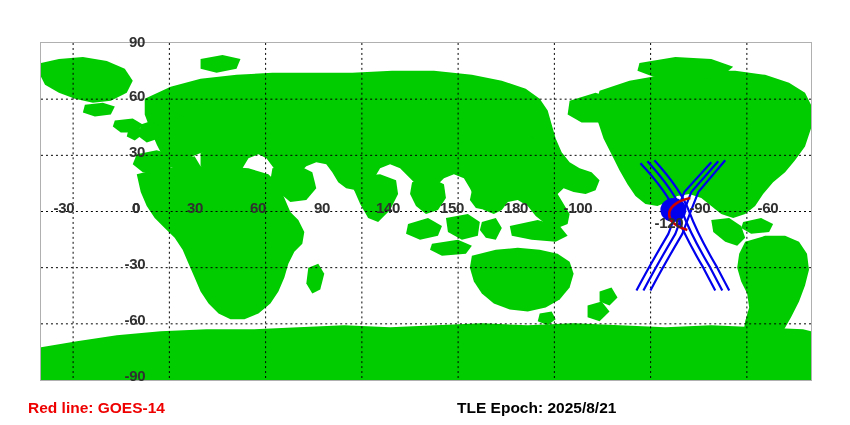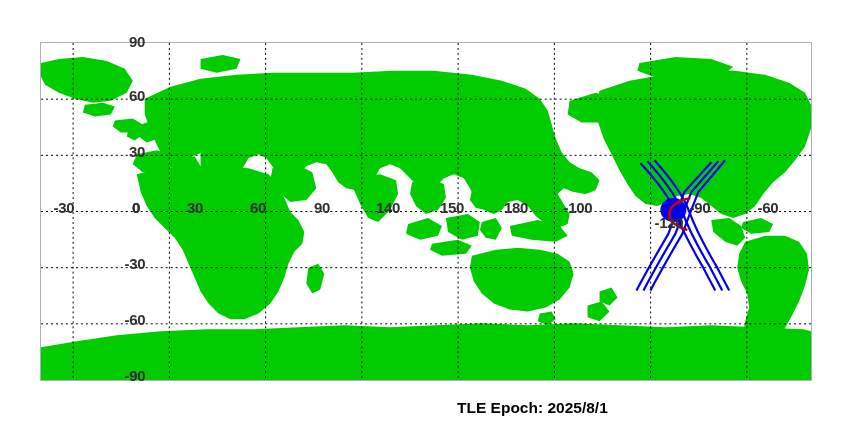--- a/index.html
+++ b/index.html
@@ -230,16 +230,17 @@
     <span class="tick" style="left:137px; top:41px;">90</span>
     <span class="tick" style="left:137px; top:95px;">60</span>
     <span class="tick" style="left:137px; top:151px;">30</span>
     <span class="tick" style="left:136px; top:207px;">0</span>
     <span class="tick" style="left:135px; top:263px;">-30</span>
     <span class="tick" style="left:135px; top:319px;">-60</span>
     <span class="tick" style="left:135px; top:375px;">-90</span>
   </div>
 
   <div id="legend">
-    <span class="legend-entry" id="legend-epoch">TLE Epoch: 2025/8/1</span>
+    <span class="legend-entry" id="legend-red" style="color:#ee0000;">Red line: GOES-14</span>
+    <span class="legend-entry" id="legend-epoch">TLE Epoch: 2025/8/21</span>
   </div>
 
 </div>
 
 </body></html>

